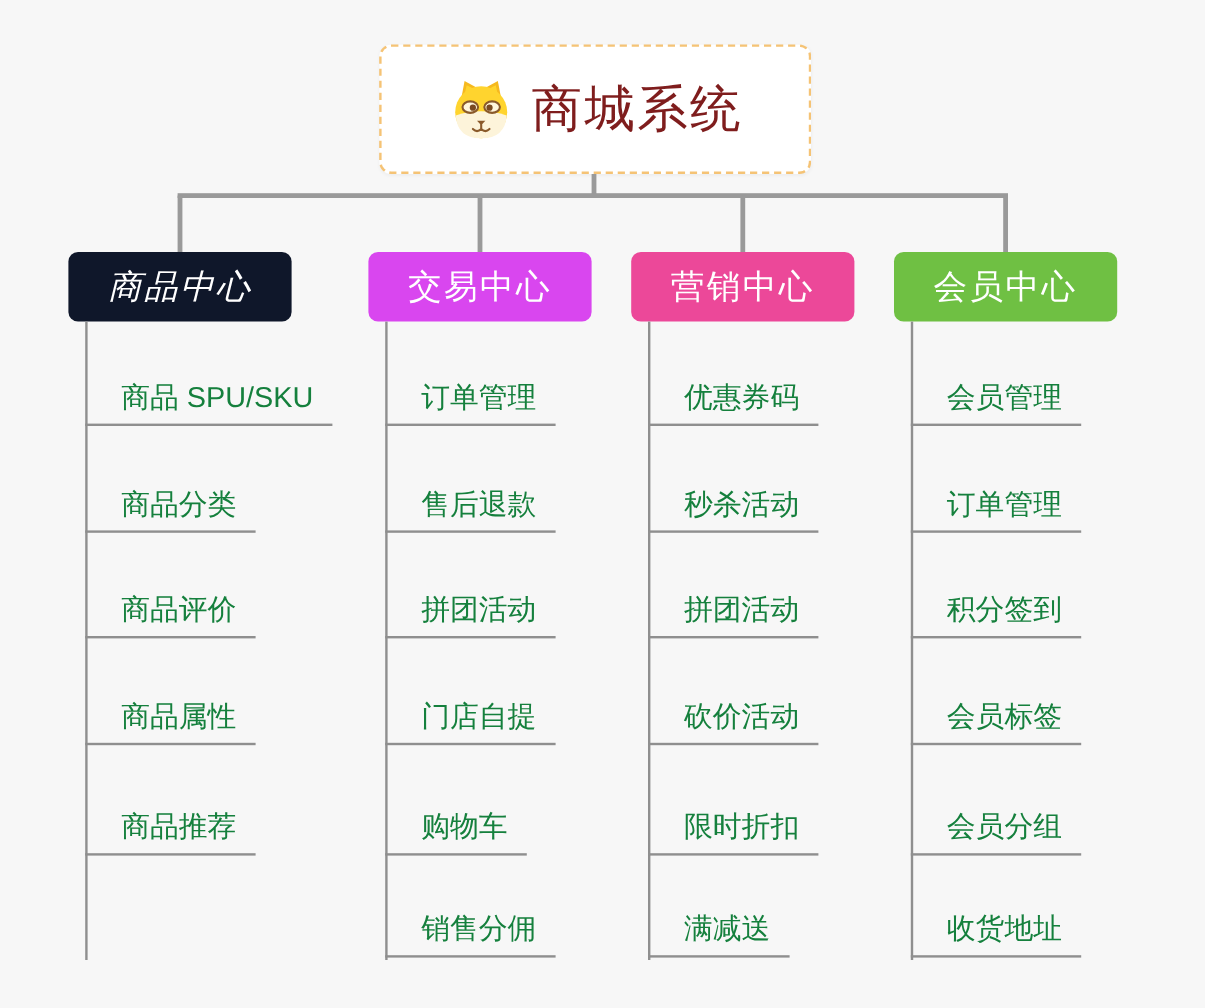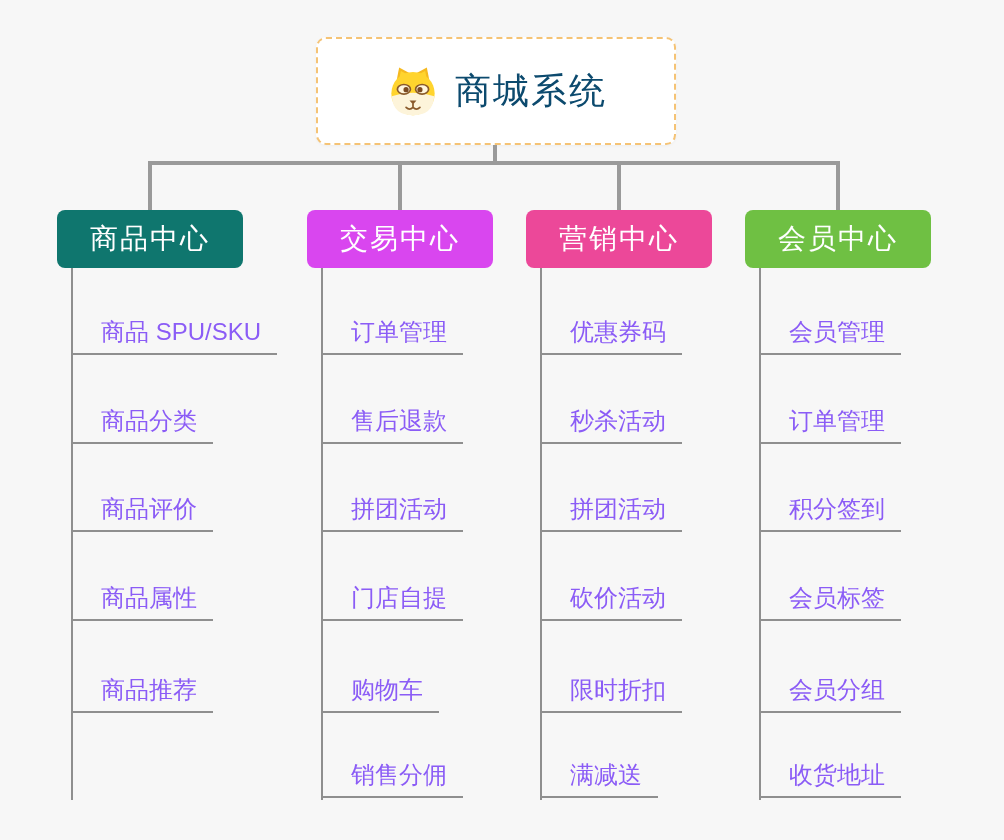--- a/index.html
+++ b/index.html
@@ -8,40 +8,40 @@
     background:#f7f7f7;
     font-family:"Liberation Sans","DejaVu Sans",sans-serif;
   }
   
   .root-node{
     position:absolute;left:316px;top:37px;width:360px;height:108px;
     background:#ffffff;border:2px dashed #f5c375;border-radius:10px;
     box-sizing:border-box;display:flex;align-items:center;justify-content:center;
     gap:14px;box-shadow:0 1px 3px rgba(0,0,0,0.04);
   }
-  .root-title{font-size:36px;color:#0c4a6e;letter-spacing:2px;white-space:nowrap;}
+  .root-title{font-size:42px;color:#7f1d1d;letter-spacing:2px;white-space:nowrap;}
   .root-icon{width:56px;height:52px;flex:0 0 auto;}
   
   .line{position:absolute;background:#9a9a9a;}
   .stub{left:493px;top:145px;width:4px;height:20px;}
   .rail{left:148px;top:161px;width:692px;height:4px;}
   .drop{width:4px;height:47px;top:163px;}
   .drop0{left:148px}.drop1{left:398px}.drop2{left:617px}.drop3{left:836px}
   
   .branch{position:absolute;top:210px;width:250px;height:610px;}
   .col0{left:57px}.col1{left:307px}.col2{left:526px}.col3{left:745px}
   .branch-header{
     width:186px;height:58px;border-radius:8px;color:#ffffff;font-size:28px;
     display:flex;align-items:center;justify-content:center;letter-spacing:2px;
     box-sizing:border-box;white-space:nowrap;
   }
   .trunk{position:absolute;left:14px;top:58px;width:2px;height:532px;background:#8f8f8f;}
   .leaf{
     position:absolute;left:14px;
-    font-size:24px;line-height:34px;color:#8b5cf6;white-space:nowrap;
+    font-size:24px;line-height:34px;color:#15803d;white-space:nowrap;
     padding:0 16px 4px 30px;border-bottom:2px solid #8f8f8f;
   }
   .r0{top:105px}.r1{top:194px}.r2{top:282px}.r3{top:371px}.r4{top:463px}.r5{top:548px}
 </style>
 </head>
 <body>
 
 <div class="root-node">
   <svg class="root-icon" viewBox="0 0 64 60" aria-hidden="true">
     <path d="M12 24 L16 3 L31 11 Z" fill="#f6b91f"></path>
@@ -61,21 +61,21 @@
 </div>
 
 <div class="line stub"></div>
 <div class="line rail"></div>
 <div class="line drop drop0"></div>
 <div class="line drop drop1"></div>
 <div class="line drop drop2"></div>
 <div class="line drop drop3"></div>
 
 <div class="branch col0">
-  <div class="branch-header" style="background: #0f766e;">商品中心</div>
+  <div class="branch-header" style="background: #0f172a; font-style: italic;">商品中心</div>
   <div class="trunk"></div>
   <div class="leaf r0">商品 SPU/SKU</div>
   <div class="leaf r1">商品分类</div>
   <div class="leaf r2">商品评价</div>
   <div class="leaf r3">商品属性</div>
   <div class="leaf r4">商品推荐</div>
 </div>
 
 <div class="branch col1">
   <div class="branch-header" style="background: #d946ef;">交易中心</div>

